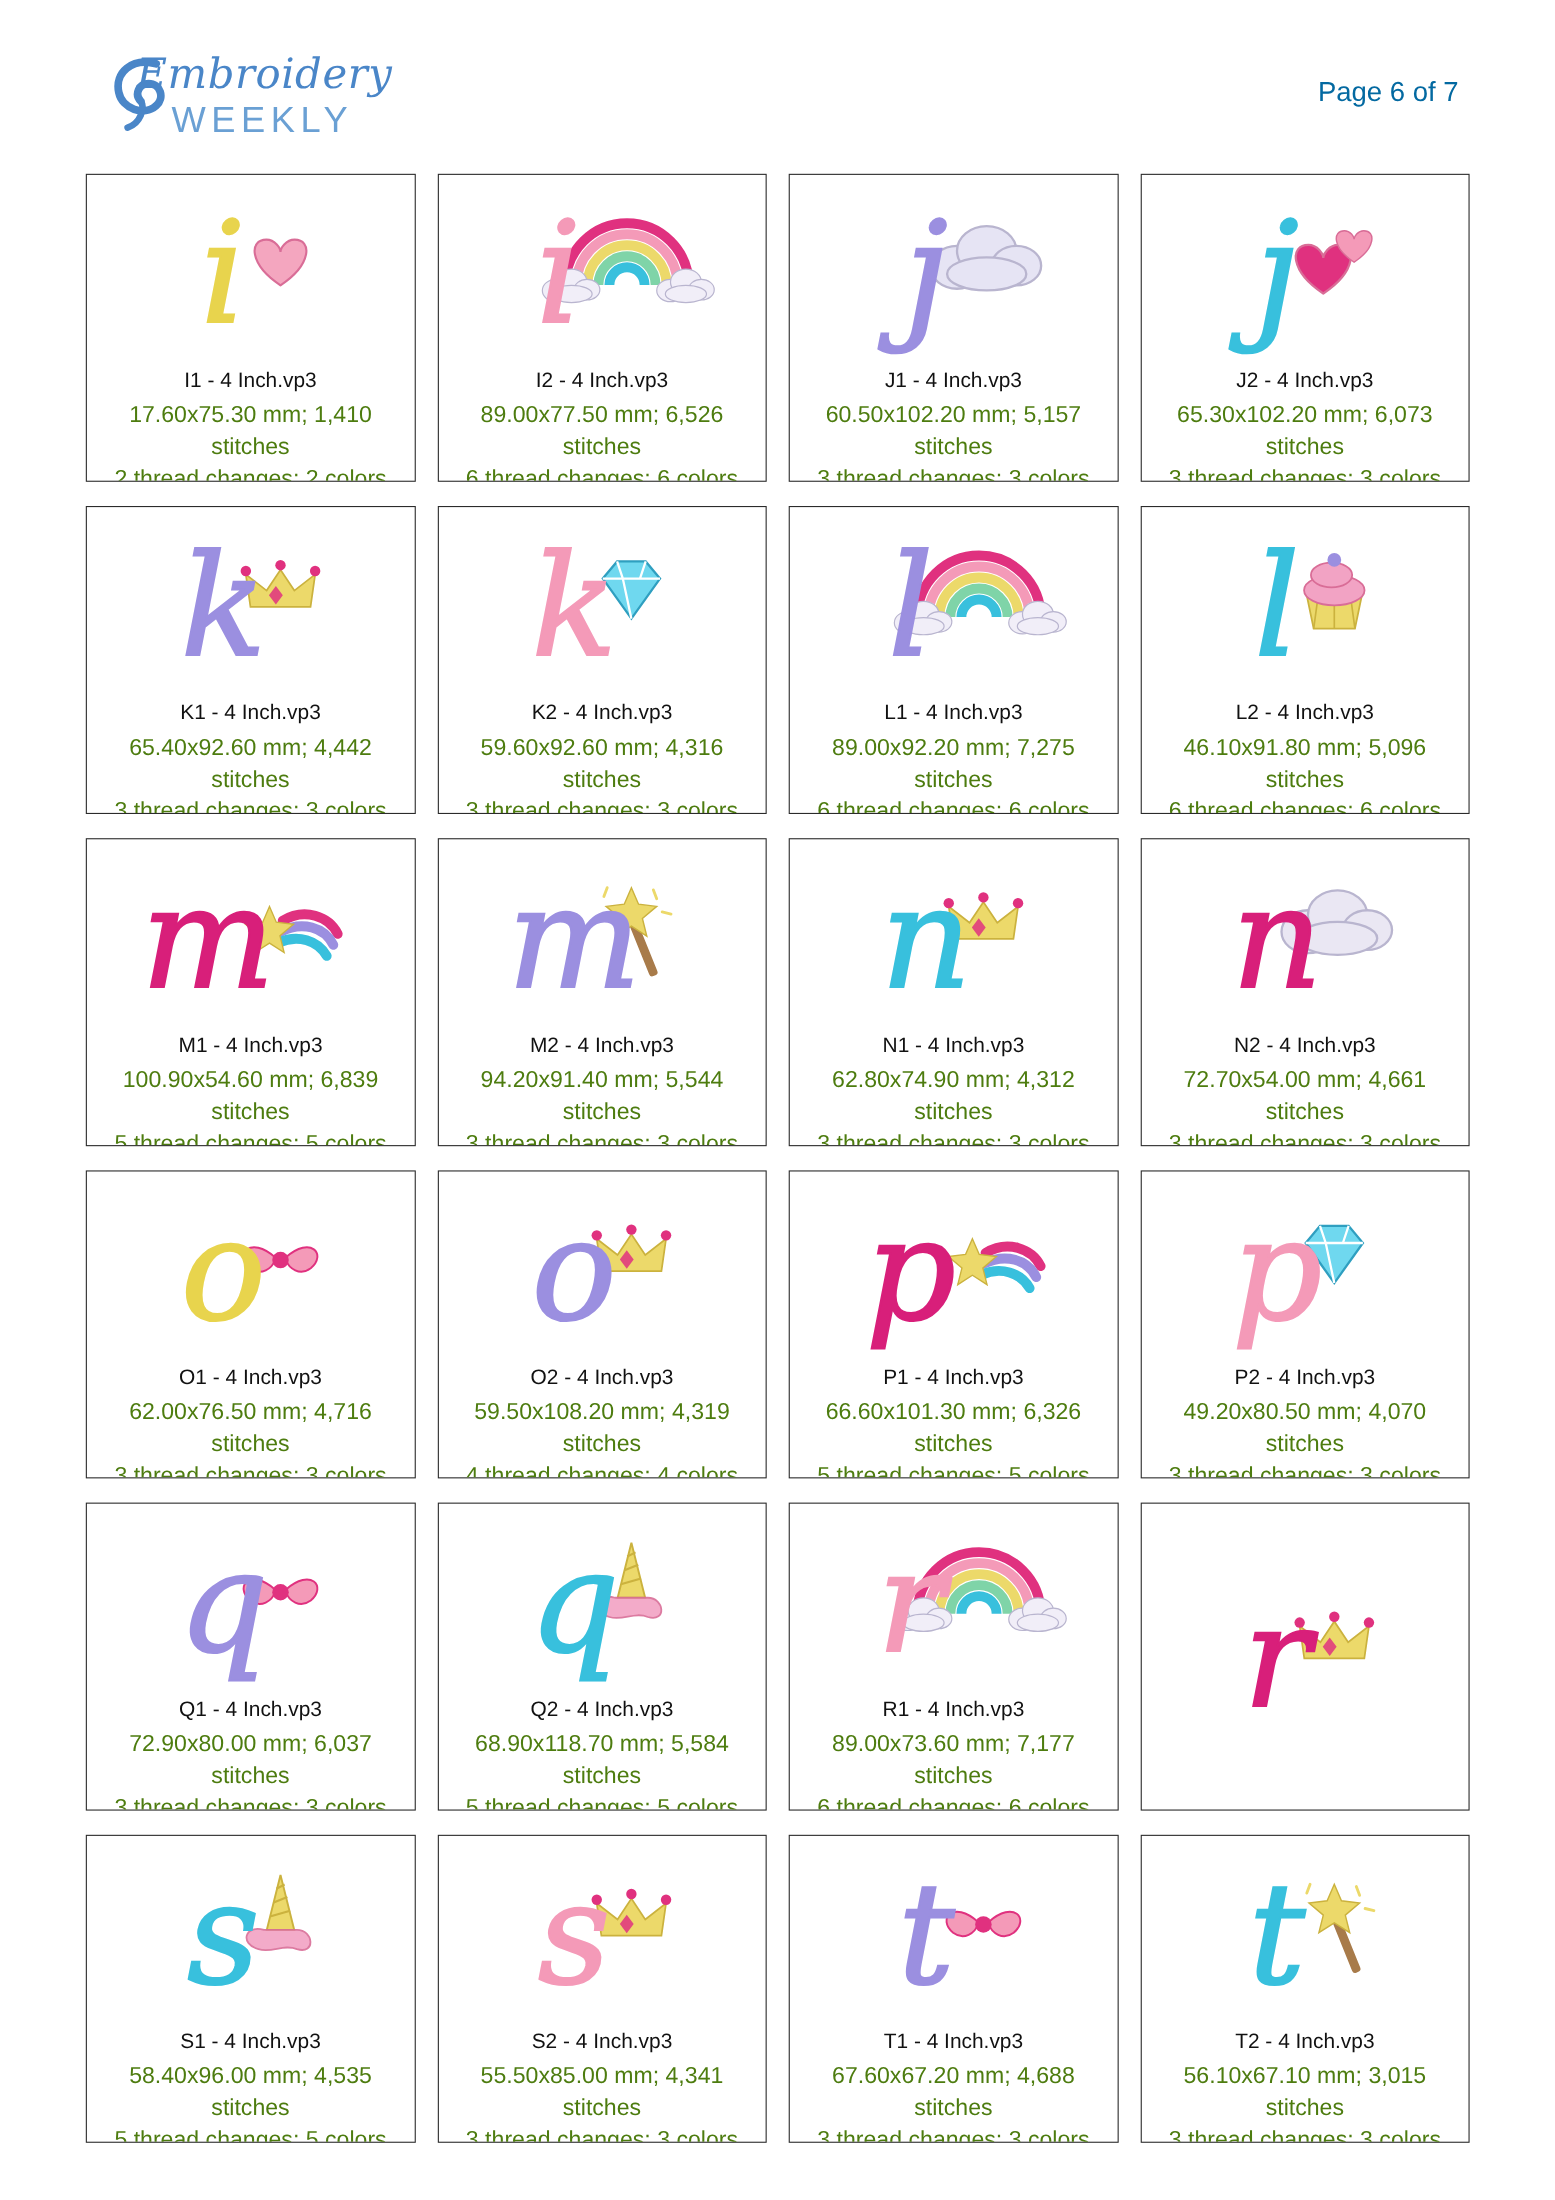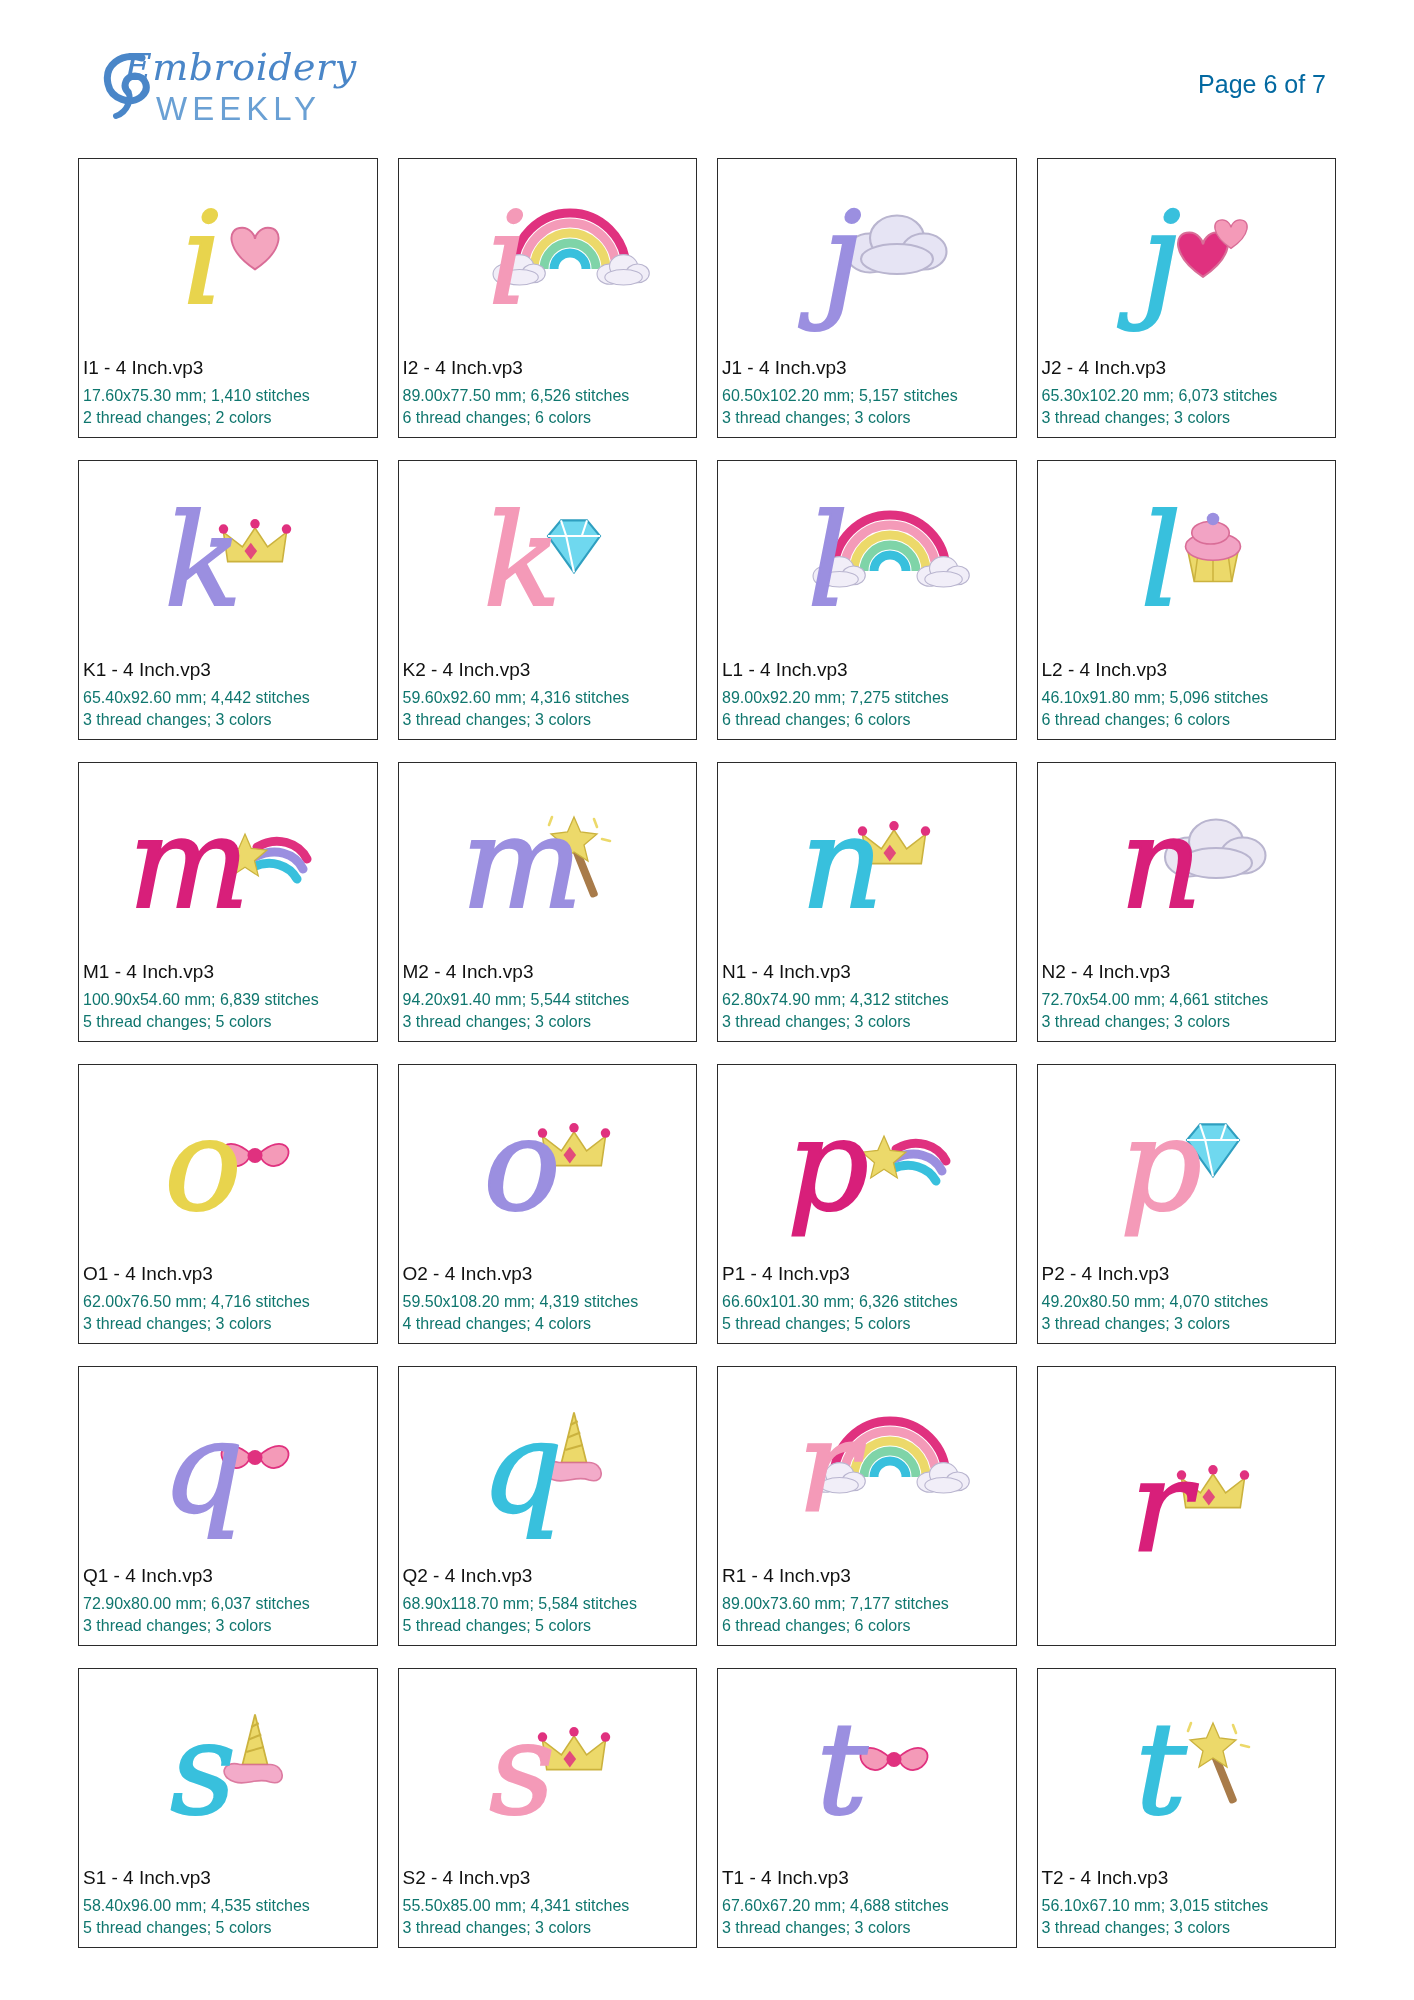--- a/index.html
+++ b/index.html
@@ -84,32 +84,32 @@
     flex: 1 1 auto;
     width: 100%;
     display: flex;
     align-items: center;
     justify-content: center;
     padding-top: 6px;
   }
   .art svg { display: block; }
   .meta {
     width: 100%;
-    text-align: left;
+    text-align: center;
     padding: 0 4px 8px 4px;
   }
   .name {
     font-size: 19px;
     color: #111;
     margin-bottom: 6px;
     line-height: 1.1;
   }
   .spec {
-    font-size: 16px;
-    color: #0f766e;
+    font-size: 21px;
+    color: #4d7c0f;
     line-height: 1.38;
   }
   .glyph {
     font-family: "DejaVu Serif", serif;
     font-style: italic;
   }
 </style>
 </head>
 <body>
 

